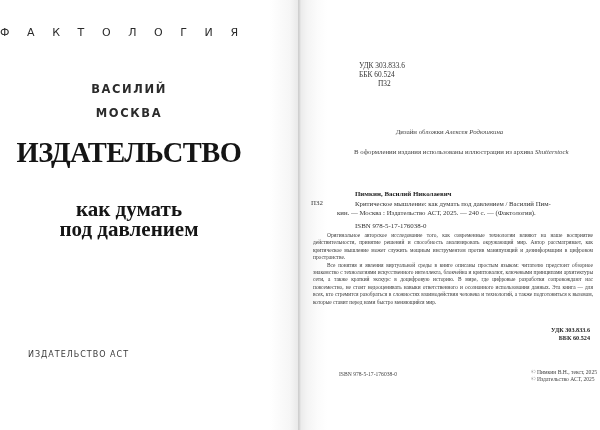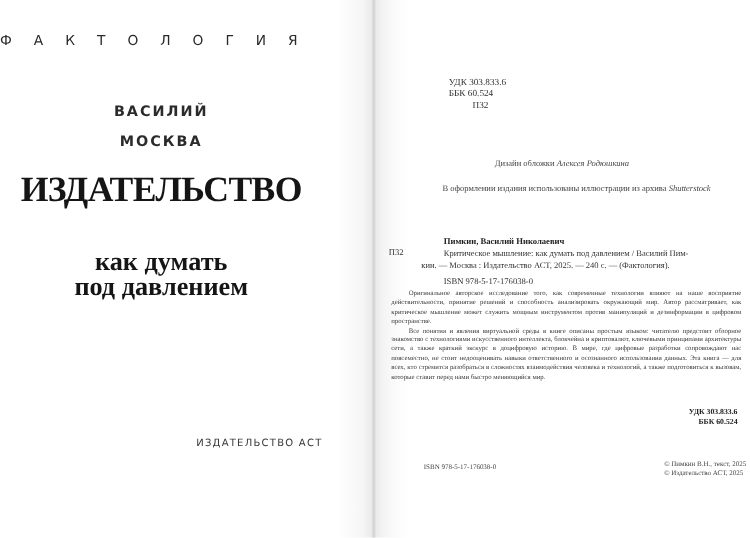--- a/index.html
+++ b/index.html
@@ -25,22 +25,22 @@
       position: absolute; top: 26px; left: 0; width: 262px;
       font-size: 11px; letter-spacing: 17.6px; color: #2a2a2a;
       white-space: nowrap; text-align: left; padding-left: 0px;
     }
     .author { position: absolute; top: 77px; left: 0; width: 258px; text-align: center;
       font-size: 11.5px; letter-spacing: 1.6px; color: #2b2b2b; line-height: 24px; font-weight: bold; }
     .title-main { position: absolute; top: 140px; left: 0; width: 258px; text-align: center;
       font-size: 28.5px; font-weight: bold; color: #151515; line-height: 26px; letter-spacing: -0.5px; }
     .title-sub { position: absolute; top: 199px; left: 0; width: 258px; text-align: center;
       font-size: 21px; font-weight: bold; color: #151515; line-height: 20px; font-family: Liberation Serif, serif; }
-    .publisher { position: absolute; top: 348px; left: 0; width: 258px; text-align: right;
-      font-size: 8px; letter-spacing: 1px; color: #3a3a3a; line-height: 13px; }
+    .publisher { position: absolute; top: 348px; left: 0; width: 258px; text-align: left;
+      font-size: 8px; letter-spacing: 1px; color: #3a3a3a; line-height: 13px; padding-left: 28px; }
 
     .r { position: absolute; color: #333; }
     .classif { left: 60px; top: 61px; font-size: 7.4px; line-height: 9px; }
     .classif .indent { padding-left: 19px; }
     .design { left: 0; width: 301px; text-align: center; top: 128px; font-size: 6.8px; color: #444; }
     .illustr { left: 55px; top: 148px; font-size: 6.8px; color: #444; white-space: nowrap; }
     .author-head { left: 56px; top: 190px; font-size: 6.9px; font-weight: bold; color: #222; }
     .biblio-code { left: 12px; top: 199px; font-size: 6.9px; color: #333; }
     .biblio { left: 56px; top: 199px; width: 238px; font-size: 6.8px; line-height: 9.3px; color: #333; }
     .biblio .l2 { margin-left: -18px; }

